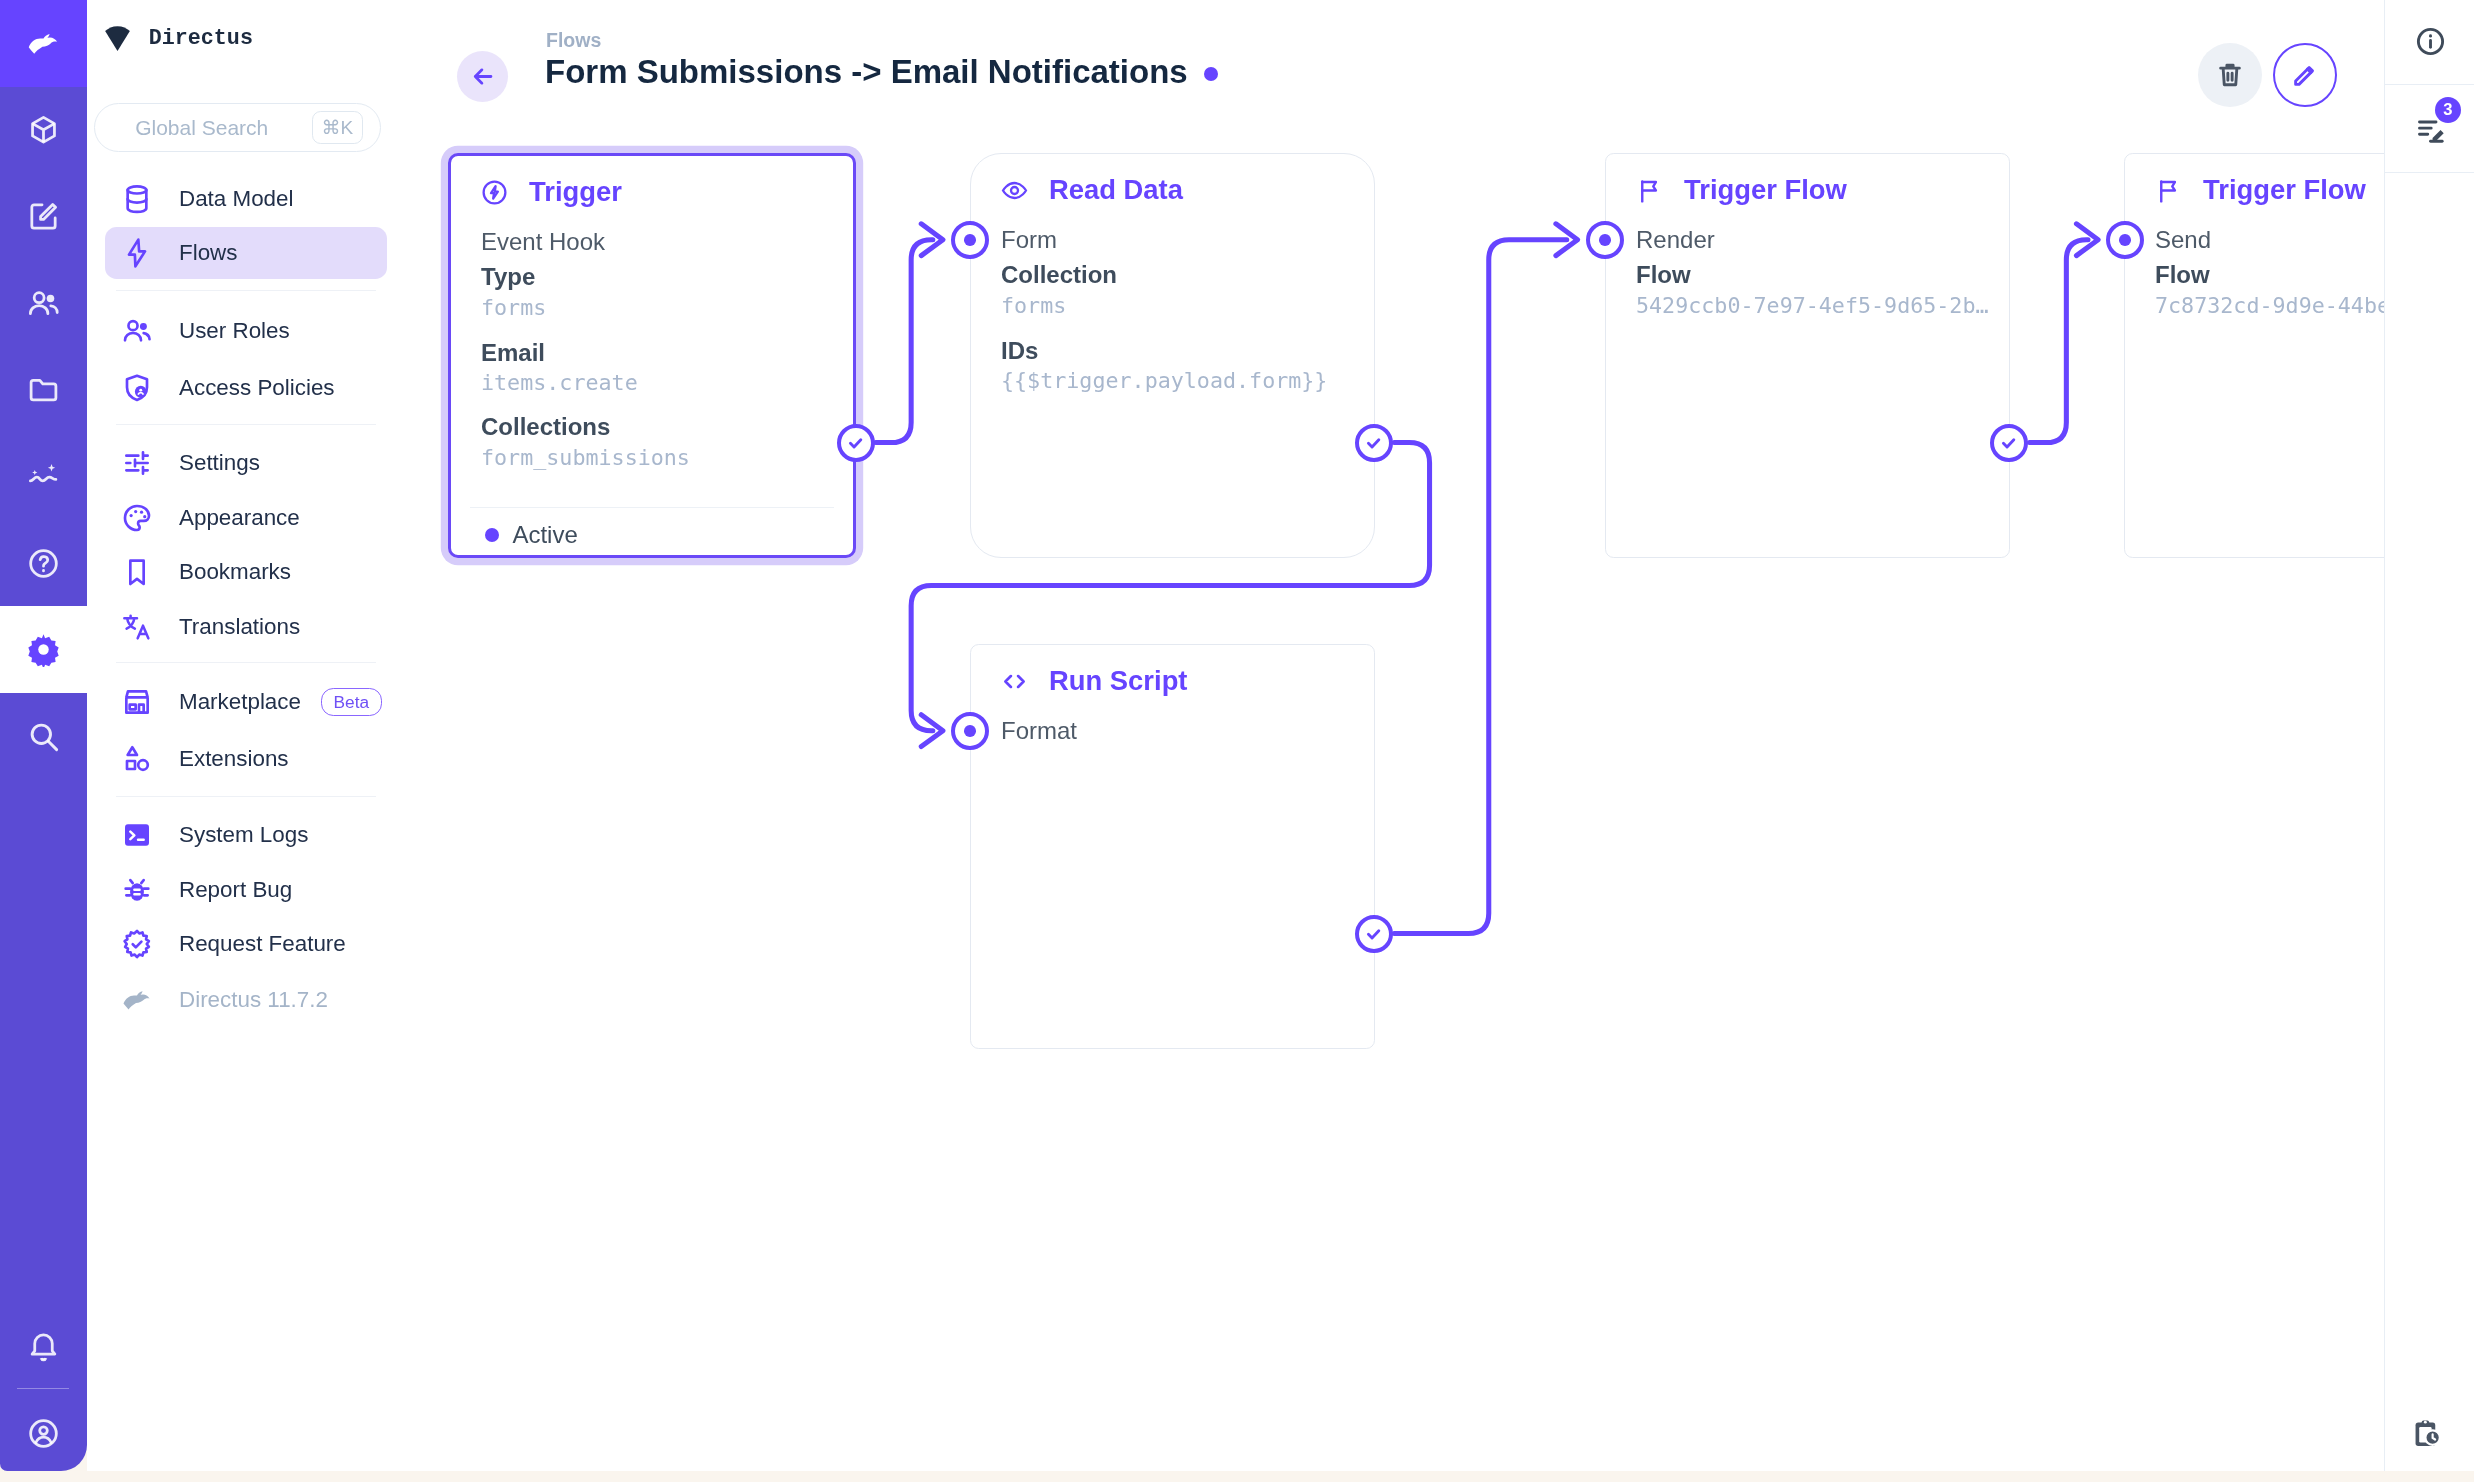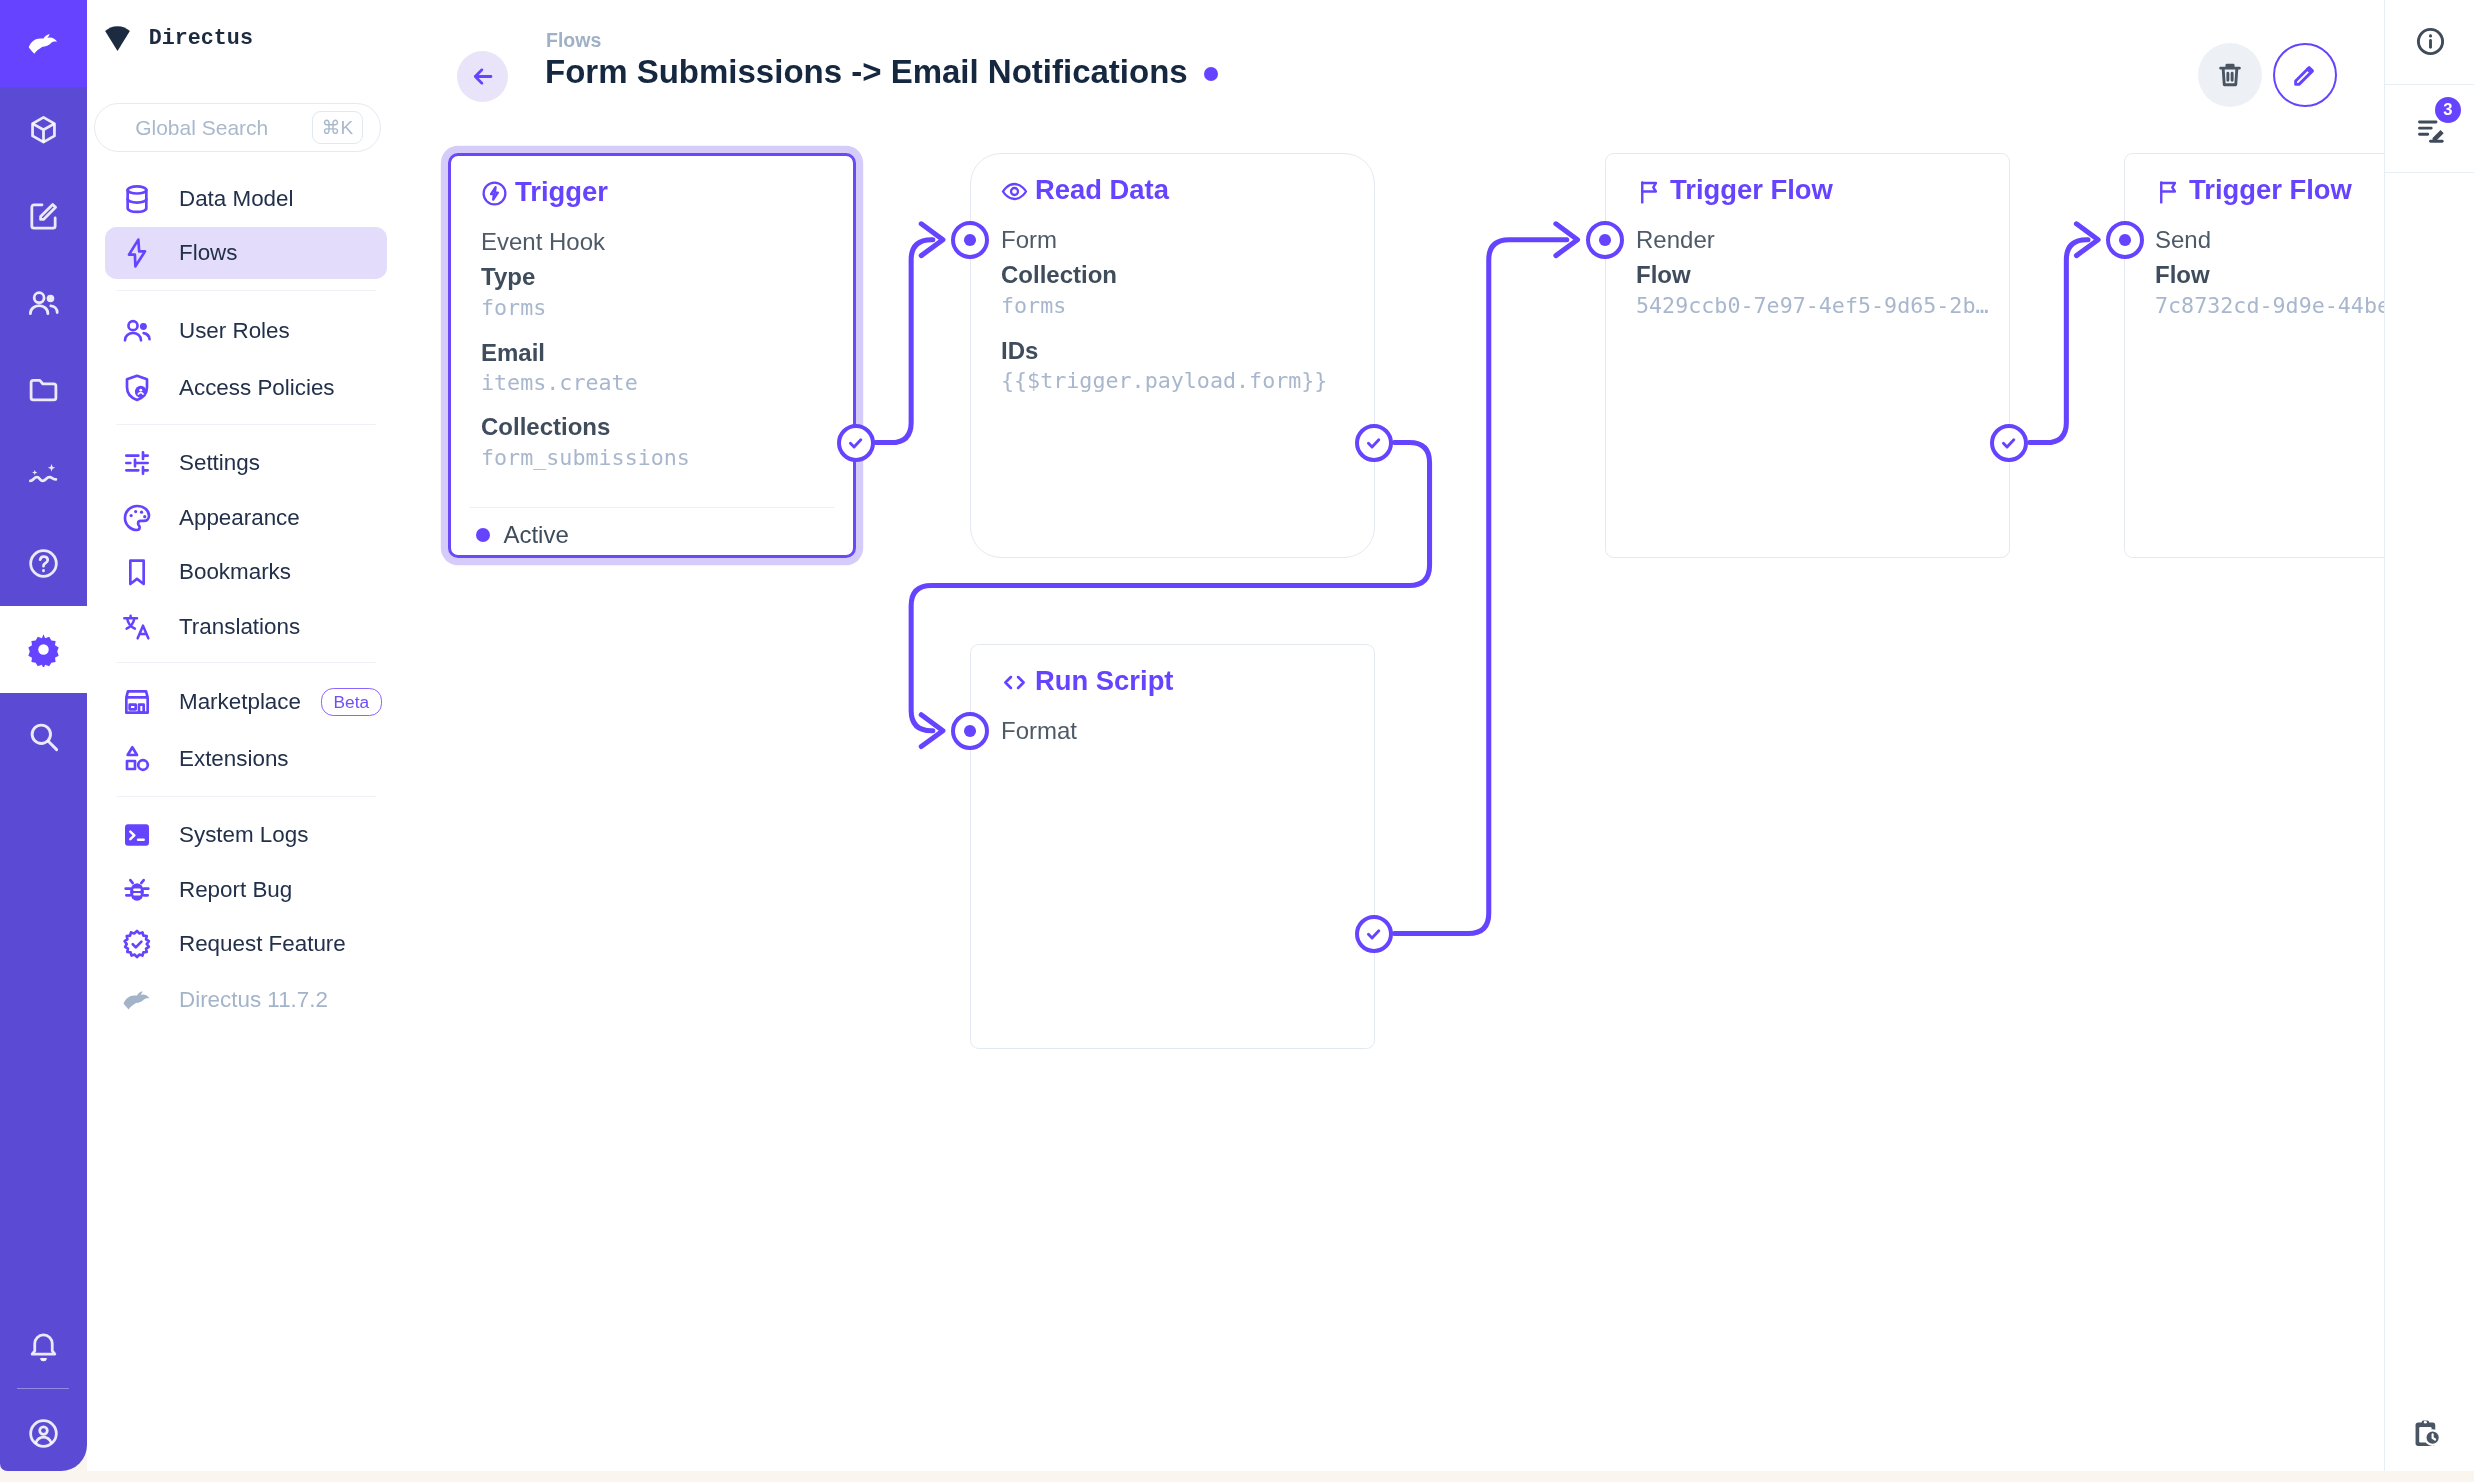--- a/index.html
+++ b/index.html
@@ -66,29 +66,29 @@
   .badge-wrap { position:relative; }
   .count-badge { position:absolute; right:-14.4px; top:-16px; min-width:26px; height:26px; border-radius:13px;
     background:#6644ff; color:#fff; font-size:16.6px; font-weight:700; display:flex; align-items:center; justify-content:center; }
   .bottom-tool { position:absolute; left:2409px; top:1416px; width:35px; height:35px; color:#4a5564; cursor:pointer; z-index:55; }
   .bottom-tool svg { width:35px; height:35px; }
 
   
   .panel { position:absolute; width:405px; height:405px; background:#ffffff; border:1.4px solid #e4e9f1;
     border-radius:8.7px; z-index:10; overflow:hidden; cursor:pointer; }
   .panel.selected { border:3.6px solid #6a49f7; border-radius:10px; box-shadow:0 0 0 7.2px #d6ccfa; }
-  .panel-header { position:absolute; left:29px; top:20px; display:flex; align-items:flex-end; gap:6px; color:#6644ff; }
+  .panel-header { position:absolute; left:29px; top:20px; display:flex; align-items:center; gap:20px; color:#6644ff; }
   .panel-header svg { width:29px; height:29px; }
   .panel-header .ptitle { font-size:27.4px; font-weight:700; white-space:nowrap; }
   .p-sub { position:absolute; left:30px; top:72px; font-size:24px; color:#4e5a68; }
   .p-label { position:absolute; left:30px; font-size:24px; font-weight:700; color:#3e4c5c; }
   .p-value { position:absolute; left:30px; font-family:"DejaVu Sans Mono", monospace; font-size:21.7px;
     color:#a8b7cd; white-space:nowrap; }
   .p-divider { position:absolute; left:19px; right:19px; top:351px; height:1.4px; background:#edf1f6; }
-  .p-footer { position:absolute; left:25px; top:365px; display:flex; align-items:center; gap:13px; }
+  .p-footer { position:absolute; left:34px; top:365px; display:flex; align-items:center; gap:13px; }
   .p-footer .dot { width:14.4px; height:14.4px; border-radius:50%; background:#6644ff; }
   .p-footer .ftext { font-size:24px; color:#3e4c5c; }
 
   
   .handle { position:absolute; width:38px; height:38px; border-radius:50%; background:#ffffff;
     border:4.3px solid #6644ff; z-index:30; display:flex; align-items:center; justify-content:center; color:#6644ff; cursor:grab; }
   .handle svg { width:21.7px; height:21.7px; }
   .handle .indot { width:11.6px; height:11.6px; border-radius:50%; background:#6644ff; }
 
   #wires { position:absolute; left:0; top:0; width:2475px; height:1483px; z-index:22; pointer-events:none; }

